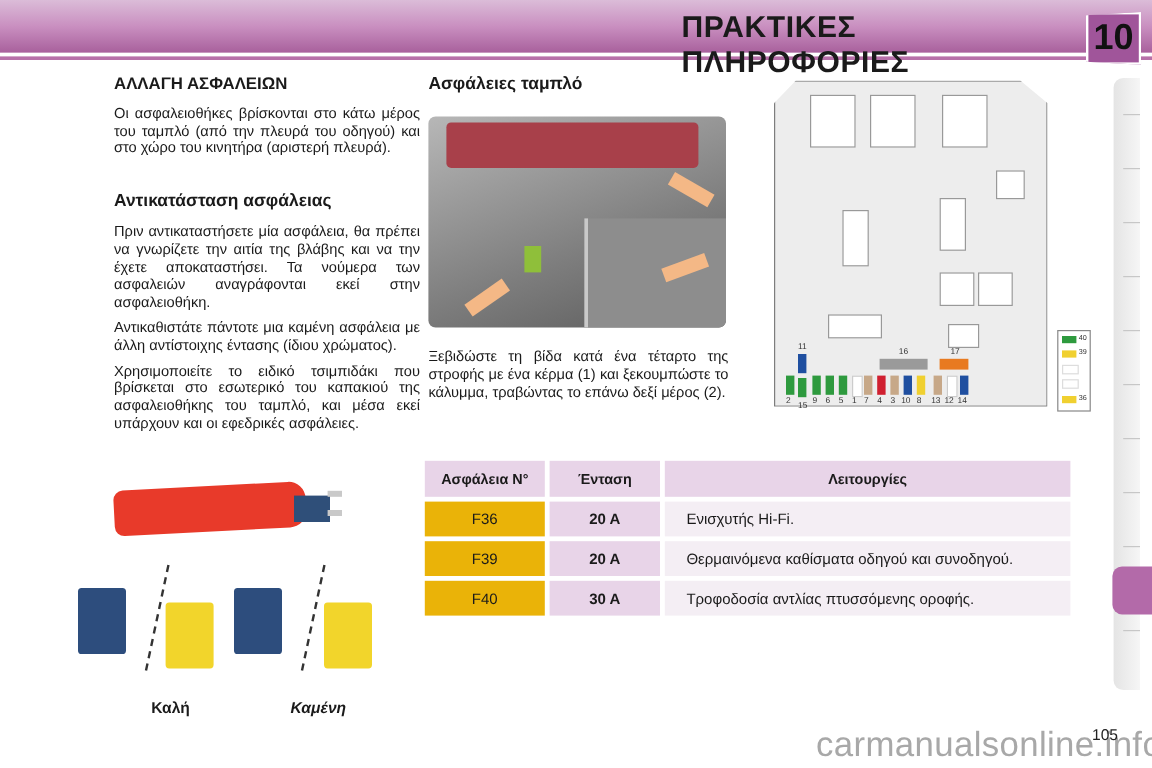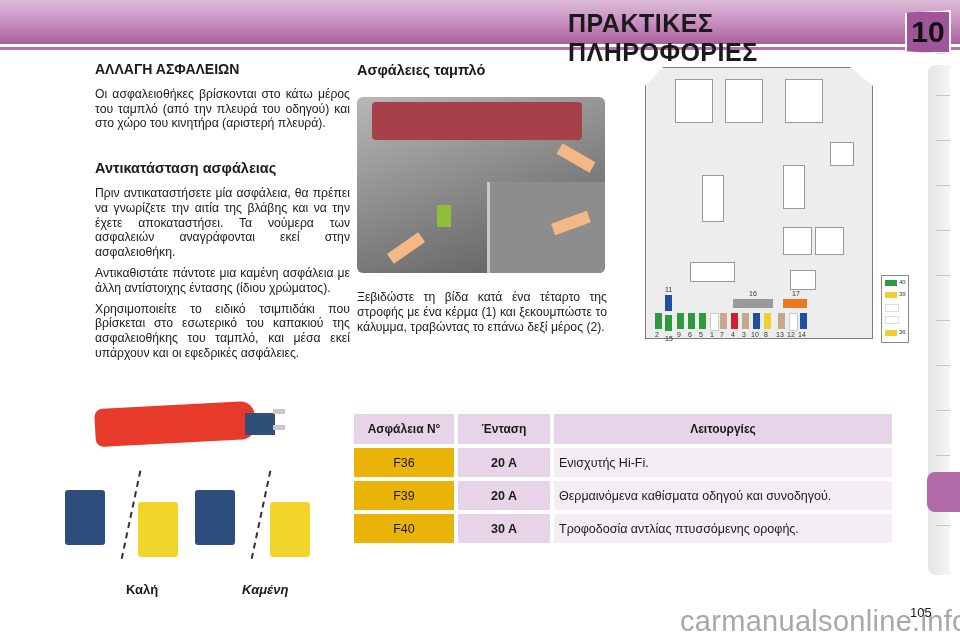--- a/index.html
+++ b/index.html
@@ -29,26 +29,26 @@
   .photo-caption { position:absolute; left:357px; top:290px; width:250px; font-size:12.2px; line-height:14.8px; text-align:justify; }
   .diagram { position:absolute; left:645px; top:67px; width:262px; height:275px; }
   .box { position:absolute; left:0; top:0; width:226px; height:270px; background:#ededed; border:1px solid #7d7d7d;
          clip-path:polygon(8% 0, 90% 0, 100% 7%, 100% 100%, 0 100%, 0 7%); }
   .slot { position:absolute; background:#fff; border:1px solid #999; }
   .fz { position:absolute; width:7px; height:16px; }
   .fzlbl { position:absolute; font-size:7px; color:#333; }
   .legend { position:absolute; left:236px; top:208px; width:26px; height:66px; background:#fff; border:1px solid #888; }
   .lg { position:absolute; left:3px; width:12px; height:6px; }
   .lgl { position:absolute; left:17px; font-size:6px; color:#333; }
-  .table { position:absolute; left:354px; top:384px;margin-top:30px; }
+  .table { position:absolute; left:354px; top:384px; }
   .row { display:flex; margin-bottom:4px; }
   .cell { height:29px; display:flex; align-items:center; font-size:12.5px; margin-right:4px; }
   .c1 { width:100px; justify-content:center; font-weight:normal; background:#eab308; }
   .c2 { width:92px; justify-content:center; font-weight:bold; background:#e8d4e8; }
-  .c3 { width:338px; background:#f4eef4; padding-left:5px; box-sizing:border-box; }
+  .c3 { width:338px; background:#f4eef4; padding-left:18px; box-sizing:border-box; }
   .row.head .cell { background:#e8d4e8; font-weight:bold; height:30px; font-size:12px; }
   .row.head .c3 { justify-content:center; padding-left:0; }
   .illus { position:absolute; left:60px; top:395px; width:260px; height:175px; }
   .puller { position:absolute; left:35px; top:10px; width:160px; height:38px; background:#e83a2a; border-radius:8px 14px 14px 8px; transform:rotate(-3deg); }
   .puller-tip { position:absolute; left:185px; top:18px; width:30px; height:22px; background:#2f4f79; }
   .blade { position:absolute; background:#c9c9c9; }
   .fuse-blue { position:absolute; width:40px; height:55px; background:#2d4d7d; border-radius:3px; }
   .fuse-yellow { position:absolute; width:40px; height:55px; background:#f2d52b; border-radius:3px; }
   .dash { position:absolute; width:2px; height:90px; border-left:2px dashed #333; transform:rotate(12deg); }
   .illus-lbl { position:absolute; top:582px; font-weight:bold; font-size:13px;margin-left:24px; }

